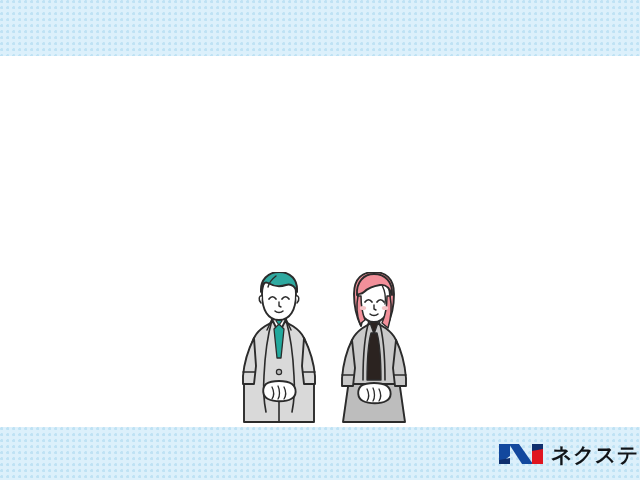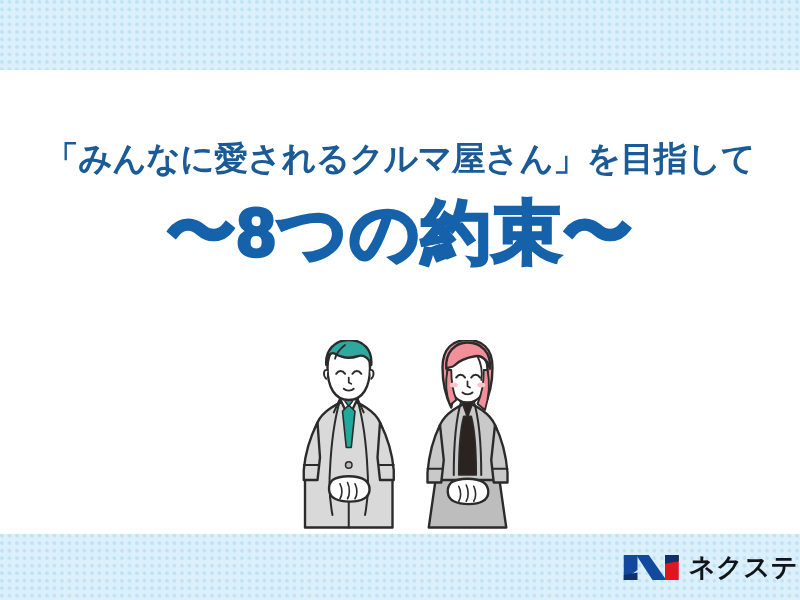--- a/index.html
+++ b/index.html
@@ -101,24 +101,20 @@
   }
 </style>
 </head>
 <body>
 
 <div id="banner">
 
   <div id="top-band" class="dot-band"></div>
   <div id="bottom-band" class="dot-band"></div>
 
-  <div id="headline-block">
-    <span id="headline-primary">「みんなに愛されるクルマ屋さん」を目指して</span>
-    <span id="headline-secondary">〜8つの約束〜</span>
-  </div>
 
   <div id="illustration">
     <svg viewBox="0 0 196 156" xmlns="http://www.w3.org/2000/svg">
       <g fill="none" stroke="#2b2b2b" stroke-width="1.9" stroke-linecap="round" stroke-linejoin="round">
 
         <g>
 
           <path d="M53 47 C42 50 30 57 26 66 C21 77 17 96 16 112
                    L16 150 L86 150 L86 112 C85 96 81 77 76 66
                    C72 57 60 50 49 47 Z" fill="#d9d9d9" stroke="#2b2b2b"></path>

